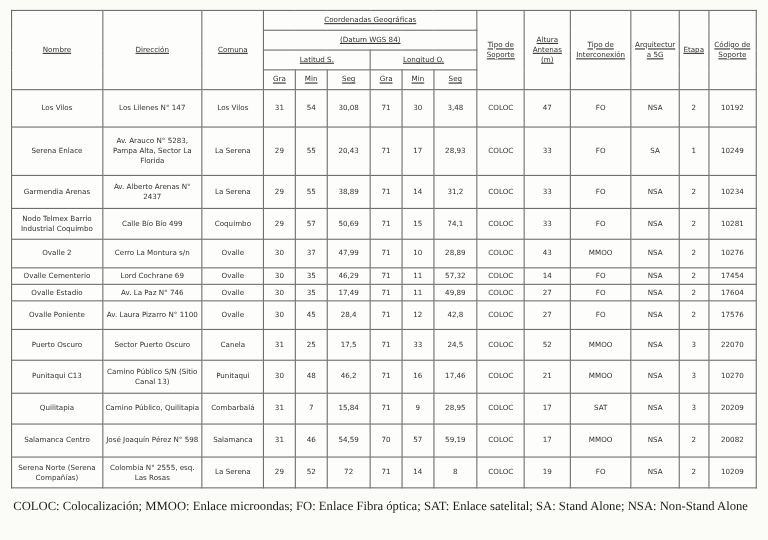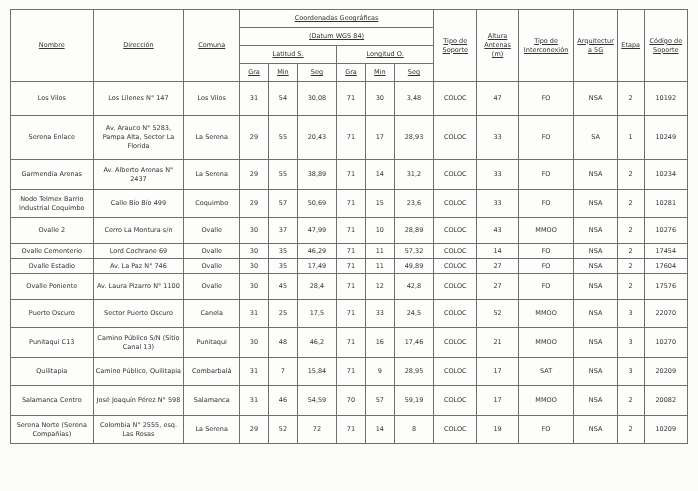--- a/index.html
+++ b/index.html
@@ -164,21 +164,21 @@
         </tr>
         <tr>
           <td>Nodo Telmex Barrio Industrial Coquimbo</td>
           <td>Calle Bío Bío 499</td>
           <td>Coquimbo</td>
           <td>29</td>
           <td>57</td>
           <td>50,69</td>
           <td>71</td>
           <td>15</td>
-          <td>23,6</td>
+          <td>74,1</td>
           <td>COLOC</td>
           <td>33</td>
           <td>FO</td>
           <td>NSA</td>
           <td>2</td>
           <td>10281</td>
         </tr>
         <tr>
           <td>Ovalle 2</td>
           <td>Cerro La Montura s/n</td>
@@ -328,14 +328,15 @@
           <td>COLOC</td>
           <td>19</td>
           <td>FO</td>
           <td>NSA</td>
           <td>2</td>
           <td>10209</td>
         </tr>
       </tbody>
   </table>
 
+  <p class="footnote">COLOC: Colocalización; MMOO: Enlace microondas; FO: Enlace Fibra óptica; SAT: Enlace satelital; SA: Stand Alone; NSA: Non-Stand Alone</p>
 
 </div>
 
 </body></html>

